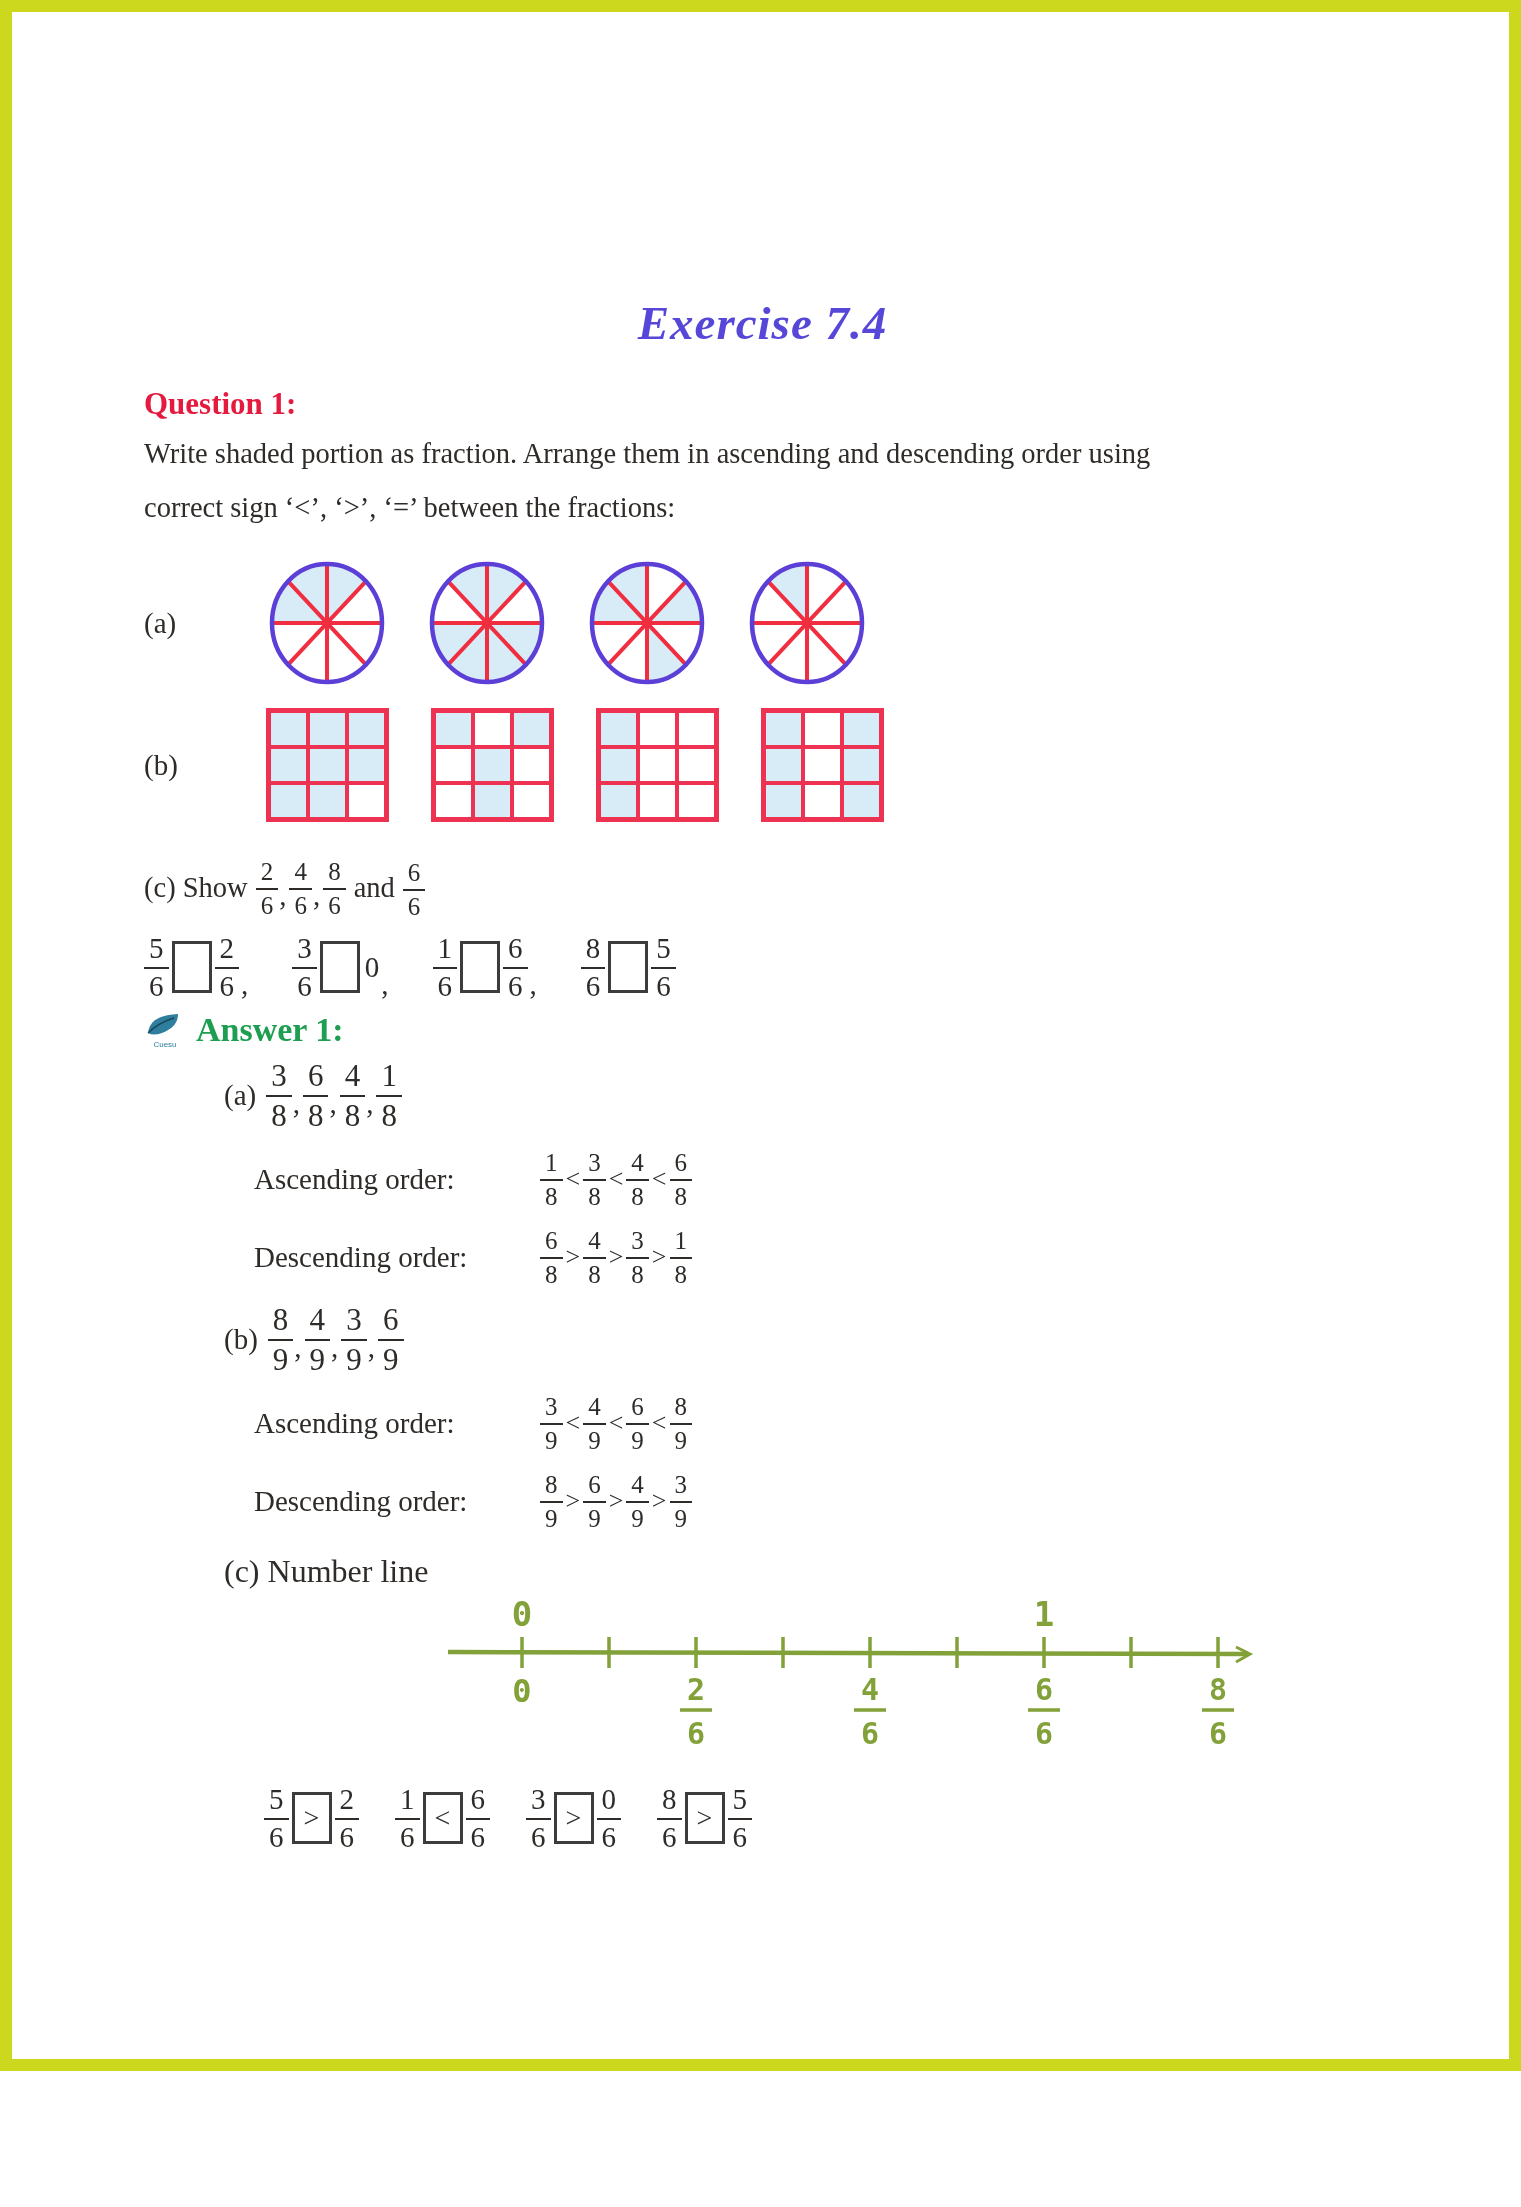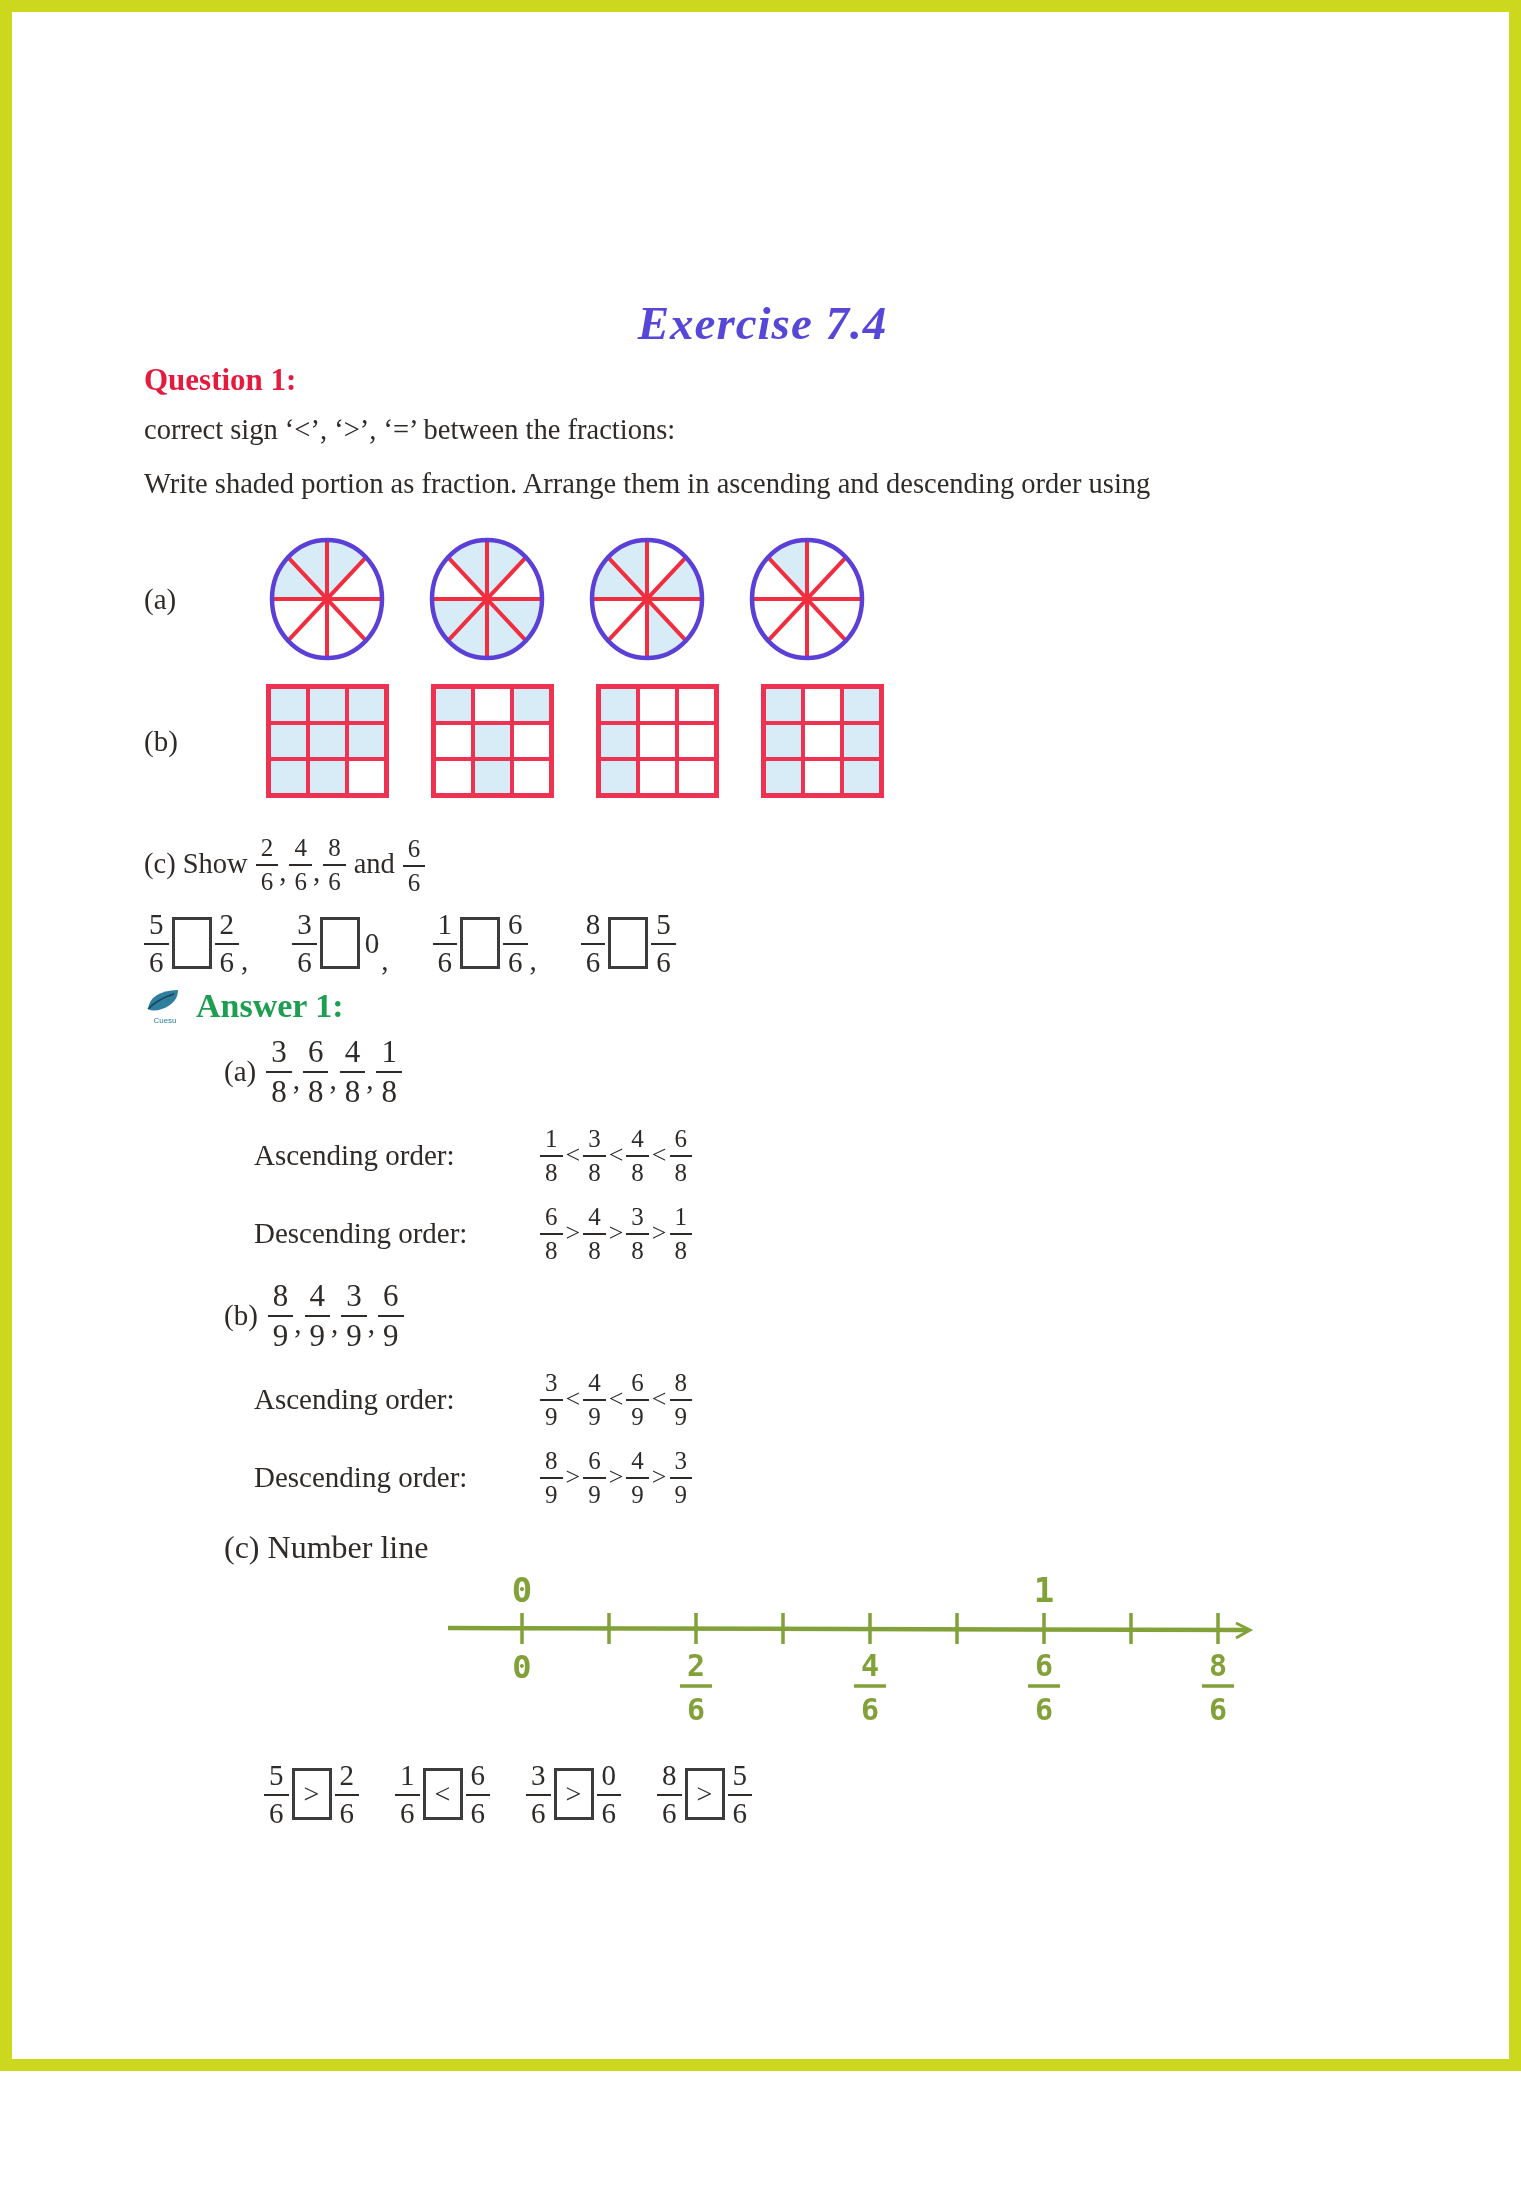--- a/index.html
+++ b/index.html
@@ -12,21 +12,21 @@
     overflow:hidden;
     font-family:"Liberation Serif", serif;
     color:#2e2b28;
   }
   .content{box-sizing:border-box;width:100%;height:100%;padding:284px 128px 0 132px;}
   h1.title{
     margin:0;text-align:center;
     font-size:47px;font-weight:bold;font-style:italic;
     color:#5747d9;letter-spacing:1px;
   }
-  .q-label{margin-top:12px;font-size:31px;font-weight:bold;color:#e51a3f;}
+  .q-label{margin-top:36px;font-size:31px;font-weight:bold;color:#e51a3f;}
   .body-line{margin:10px 0 0 0;font-size:28.5px;line-height:44px;color:#2e2b28;}
   .part-row{display:flex;align-items:center;margin-top:28px;}
   .part-label{width:122px;font-size:29px;flex:0 0 auto;}
   .circles-wrap{display:flex;gap:38px;align-items:center;}
   .grids-wrap{display:flex;gap:42px;align-items:center;}
   .grid{
     display:grid;grid-template-columns:repeat(3,39px);grid-auto-rows:36px;
     border:3px solid #ee3352;background:#fff;
   }
   .grid .cell{border:2.5px solid #ee3352;background:#ffffff;}
@@ -69,22 +69,22 @@
 </style>
 </head>
 <body>
 
 <div class="page">
   <div class="content">
 
     <h1 class="title">Exercise 7.4</h1>
 
     <div class="q-label">Question 1:</div>
+    <p class="body-line">Write shaded portion as fraction. Arrange them in ascending and descending order using</p>
     <p class="body-line">correct sign ‘&lt;’, ‘&gt;’, ‘=’ between the fractions:</p>
-    <p class="body-line">Write shaded portion as fraction. Arrange them in ascending and descending order using</p>
 
     <div class="part-row">
       <span class="part-label">(a)</span>
       <div class="circles-wrap" id="circles">
           <svg width="122" height="130">
             <path d="M61,65 L61.0,6.0 A55,59 0 0 1 99.9,23.3 Z" fill="#d8ecf8"></path>
             <path d="M61,65 L99.9,23.3 A55,59 0 0 1 116.0,65.0 Z" fill="#ffffff"></path>
             <path d="M61,65 L116.0,65.0 A55,59 0 0 1 99.9,106.7 Z" fill="#ffffff"></path>
             <path d="M61,65 L99.9,106.7 A55,59 0 0 1 61.0,124.0 Z" fill="#ffffff"></path>
             <path d="M61,65 L61.0,124.0 A55,59 0 0 1 22.1,106.7 Z" fill="#ffffff"></path>

